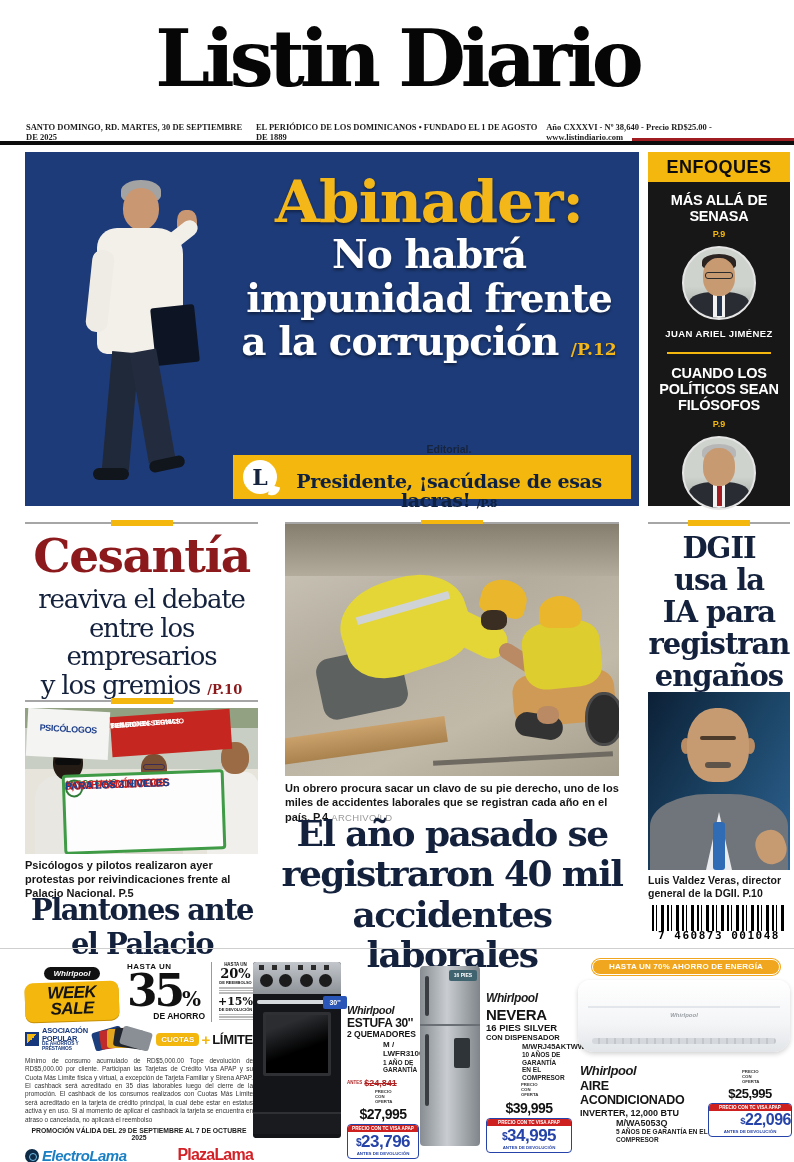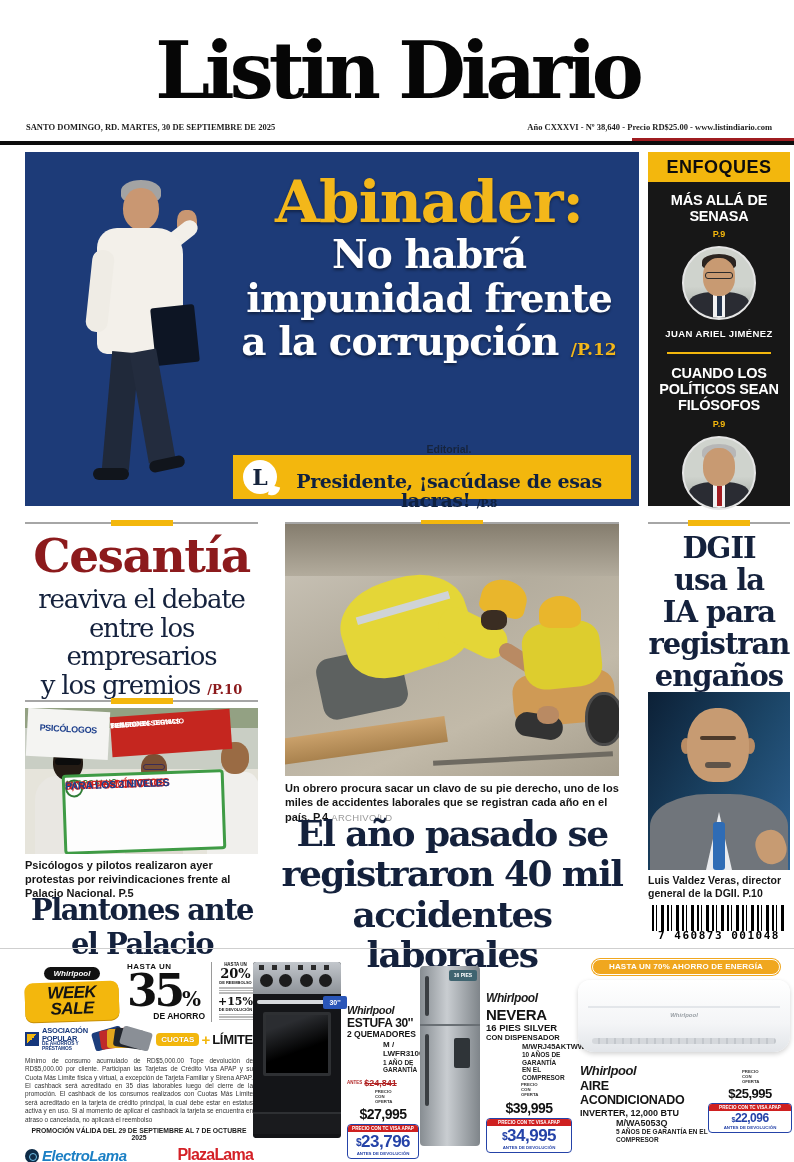--- a/index.html
+++ b/index.html
@@ -1,19 +1,19 @@
 <!DOCTYPE html>
 <html><head>
 <meta charset="utf-8">
 <style>
   html,body{margin:0;padding:0;background:#fff;}
   .page{position:relative;width:794px;height:1162px;background:#fff;overflow:hidden;
         font-family:"Liberation Sans",sans-serif;color:#111;}
   
-  .masthead-title{position:absolute;top:32px;left:0;right:0;text-align:center;
+  .masthead-title{position:absolute;top:20px;left:0;right:0;text-align:center;
     font-family:"DejaVu Serif",serif;font-weight:700;font-size:78px;line-height:1;
     letter-spacing:-5px;color:#060606;}
   .dateline{position:absolute;top:122px;left:26px;right:22px;display:flex;
     justify-content:space-between;font-family:"Liberation Serif",serif;
     font-size:8.5px;font-weight:700;color:#1d1d1d;letter-spacing:0;}
   .rule-black{position:absolute;top:141px;left:0;width:794px;height:4px;background:#0d0d0d;}
   .rule-red-seg{position:absolute;top:138px;left:632px;width:162px;height:3px;background:#9f1c20;}
   
   .lead{position:absolute;left:25px;top:152px;width:614px;height:354px;background:#1d3b78;}
   .lead-text{position:absolute;left:200px;top:20px;right:6px;text-align:center;}
@@ -258,20 +258,21 @@
   .ac-price{position:absolute;right:0;top:112px;width:84px;}
 </style>
 </head>
 <body>
 
 <div class="page">
 
   <div class="masthead-title">Listin Diario</div>
   <div class="dateline">
     <span>SANTO DOMINGO, RD. MARTES, 30 DE SEPTIEMBRE DE 2025</span>
+    <span>EL PERIÓDICO DE LOS DOMINICANOS • FUNDADO EL 1 DE AGOSTO DE 1889</span>
     <span>Año CXXXVI - Nº 38,640 - Precio RD$25.00 - www.listindiario.com</span>
   </div>
   <div class="rule-black"></div>
   <div class="rule-red-seg"></div>
 
   <section class="lead">
     <div class="president">
       <div class="p-hair"></div>
         <div class="p-head"></div>
         <div class="p-hand"></div>
@@ -584,20 +585,20 @@
         <div class="prod-model" style="font-size:9px;">M/WA5053Q</div>
         <div class="prod-warranty" style="font-size:6.5px;">5 AÑOS DE GARANTÍA EN EL COMPRESOR</div>
       </div>
       <div class="ac-price">
         <div class="offer-row">
           <span class="offer-lbl">PRECIO CON OFERTA</span>
           <span class="offer-price" style="font-size:13px;">$25,995</span>
         </div>
         <div class="visa-box">
           <div class="visa-head">PRECIO CON TC VISA APAP</div>
-          <div class="visa-price" style="font-size:12px;"><span class="ds">$</span><span>22,096</span></div>
+          <div class="visa-price" style="font-size:16px;text-align:right;"><span class="ds">$</span><span>22,096</span></div>
           <div class="visa-note">ANTES DE DEVOLUCIÓN</div>
         </div>
       </div>
     </div>
 
   </div>
 </div>
 
 </body></html>

